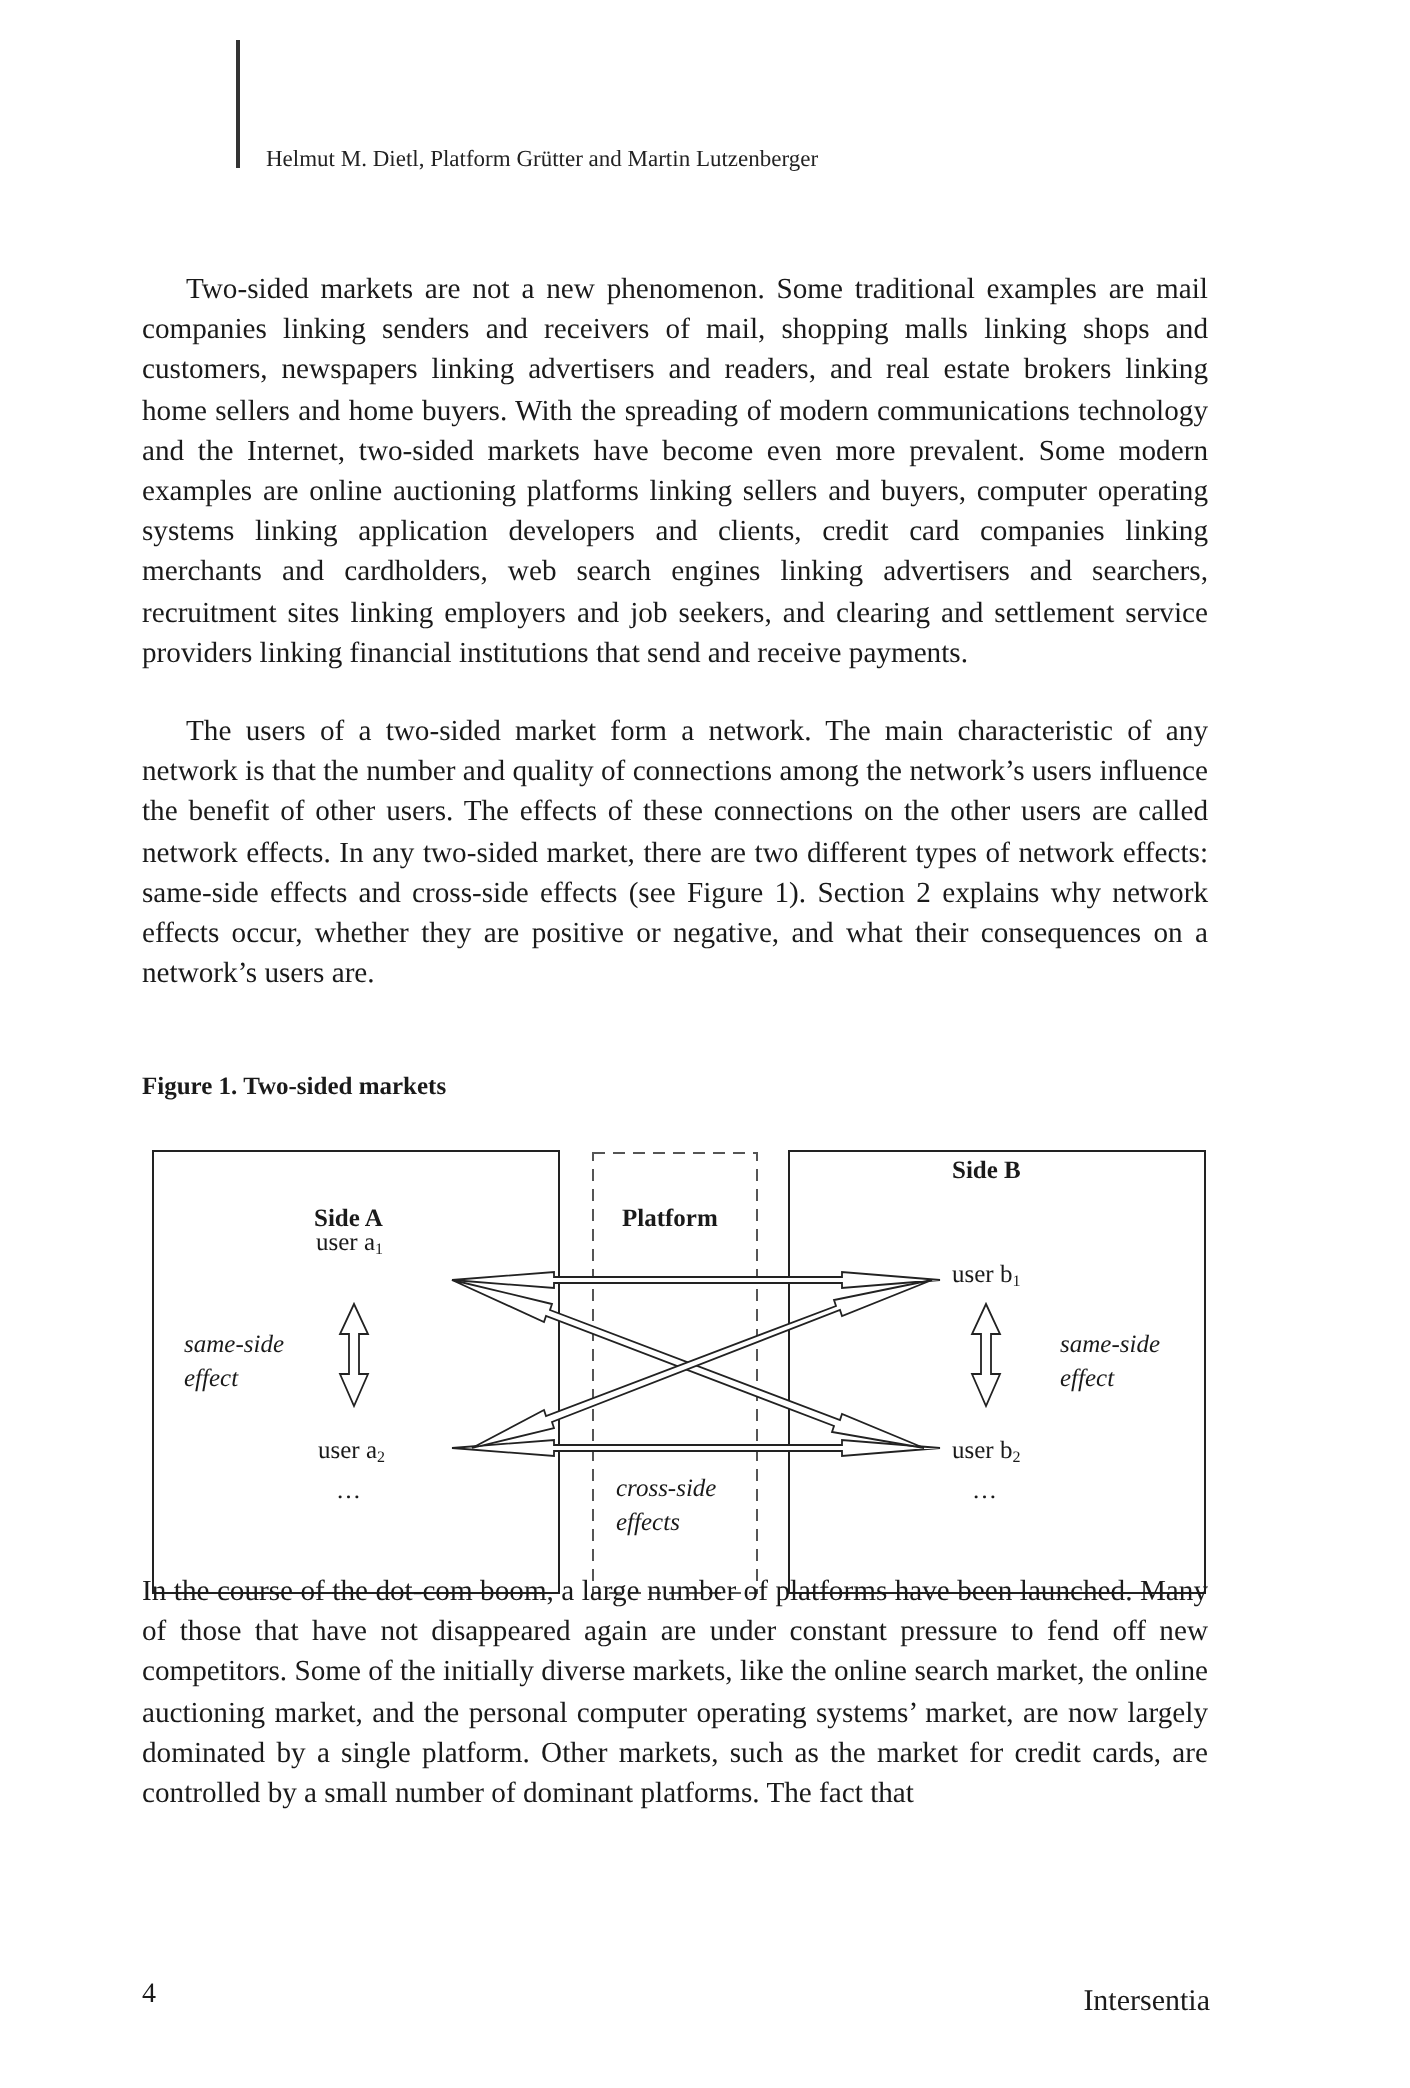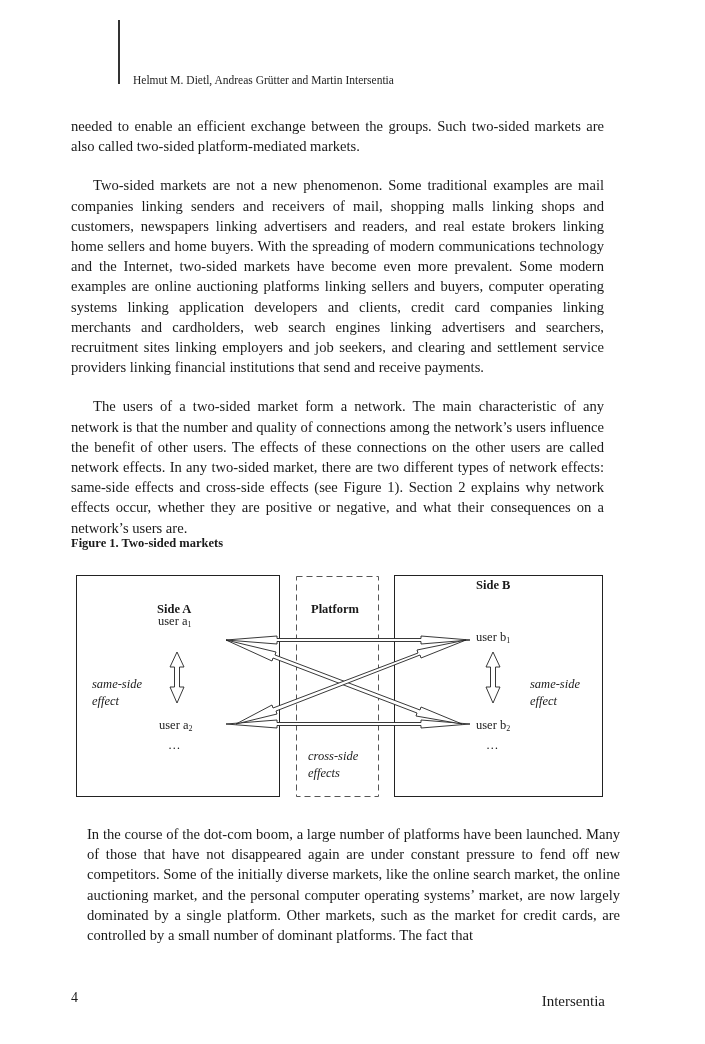--- a/index.html
+++ b/index.html
@@ -28,38 +28,37 @@
     position: absolute; left: 71px; top: 536px;
     font-size: 12.5px; font-weight: bold;
   }
   .figure {
     position: absolute; left: 0; top: 0; width: 705px; height: 751px; pointer-events: none; font-family: Liberation Serif, serif;
   }
   .fig-label {
     position: absolute; font-size: 12.5px; white-space: nowrap;
   }
   .fig-label.bold { font-weight: bold; }
-  .fig-label.italic { font-style: italic; line-height: 17px; margin-top: 12px; }
+  .fig-label.italic { font-style: italic; line-height: 17px; }
   .fig-label sub { font-size: 8px; vertical-align: -2px; }
-  #block-2 { top: 824px; margin-left: 16px; }
+  #block-2 { top: 786px; }
   .footer-page {
     position: absolute; left: 71px; top: 990px; font-size: 14px;
   }
   .footer-pub {
     position: absolute; right: 100px; top: 993px; font-size: 15px;
   }
 </style>
 </head>
 <body>
 
 <div class="header-rule"></div>
-<div class="running-head">Helmut M. Dietl, Andreas Grütter and Martin Intersentia</div>
+<div class="running-head">Helmut M. Dietl, Platform Grütter and Martin Lutzenberger</div>
 
 <div class="body-text" id="block-1">
-  <p>needed to enable an efficient exchange between the groups. Such two-sided markets are also called two-sided platform-mediated markets.</p>
   <p class="indent">Two-sided markets are not a new phenomenon. Some traditional examples are mail companies linking senders and receivers of mail, shopping malls linking shops and customers, newspapers linking advertisers and readers, and real estate brokers linking home sellers and home buyers. With the spreading of modern communications technology and the Internet, two-sided markets have become even more prevalent. Some modern examples are online auctioning platforms linking sellers and buyers, computer operating systems linking application developers and clients, credit card companies linking merchants and cardholders, web search engines linking advertisers and searchers, recruitment sites linking employers and job seekers, and clearing and settlement service providers linking financial institutions that send and receive payments.</p>
   <p class="indent">The users of a two-sided market form a network. The main characteristic of any network is that the number and quality of connections among the network’s users influence the benefit of other users. The effects of these connections on the other users are called network effects. In any two-sided market, there are two different types of network effects: same-side effects and cross-side effects (see Figure 1). Section 2 explains why network effects occur, whether they are positive or negative, and what their consequences on a network’s users are.</p>
 </div>
 
 <div class="fig-caption">Figure 1. Two-sided markets</div>
 
 <div class="figure">
   <svg width="705" height="1044" style="position:absolute;left:0;top:0">
     <defs>
       <g id="dummy"></g>

